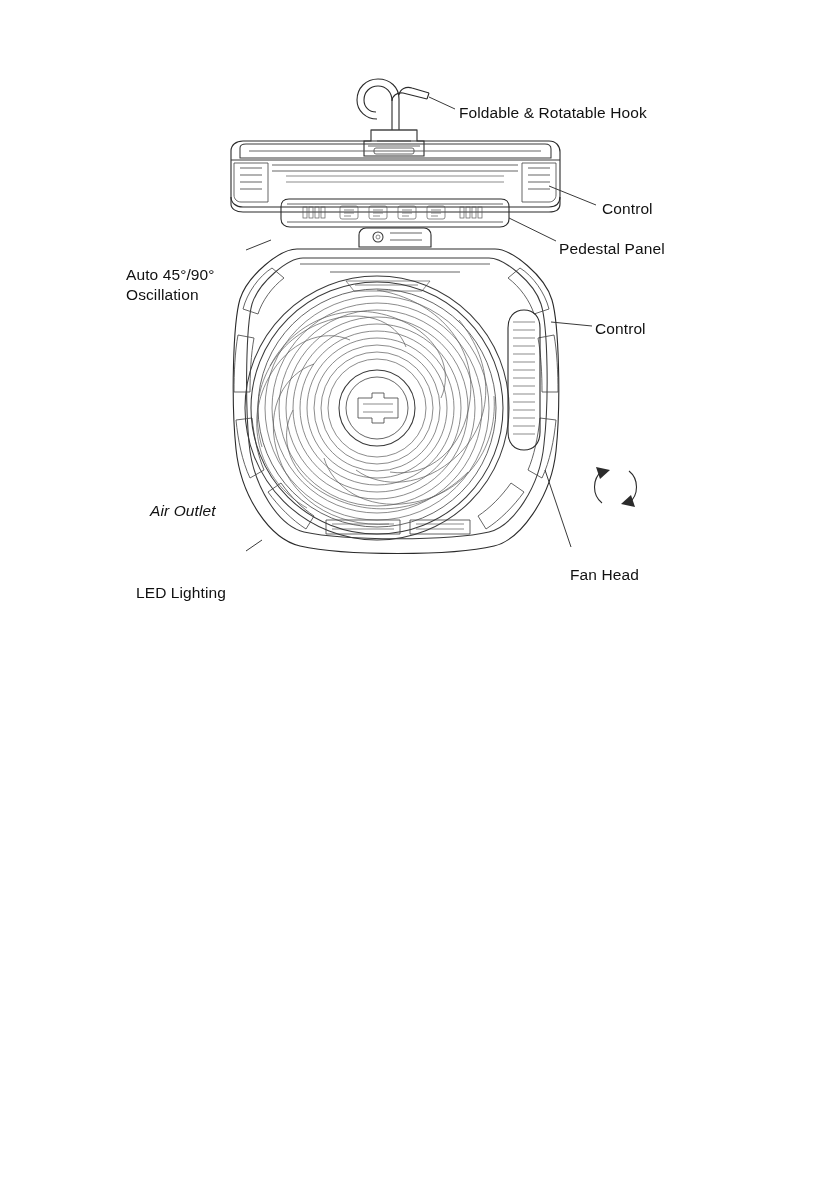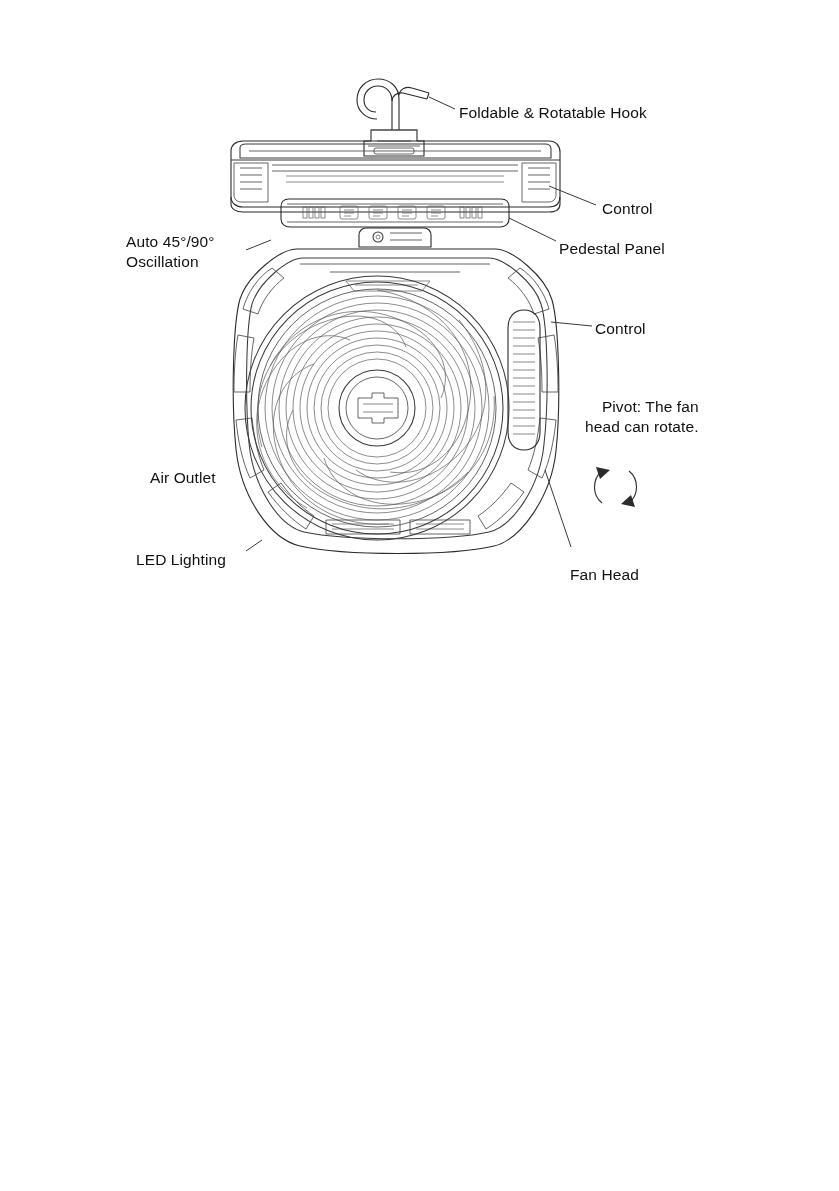--- a/index.html
+++ b/index.html
@@ -31,21 +31,21 @@
   }
   .callout {
     position: absolute;
     font-size: 15.5px;
     line-height: 1.28;
     color: #111111;
     white-space: pre-line;
     letter-spacing: 0.1px;
   }
   .callout.right { text-align: right; }
-  .callout.left  { text-align: left; }
+  .callout.left  { text-align: left; margin-top: 33px; }
   svg { display: block; }
   .ln { stroke: #2b2b2b; stroke-width: 1.1; fill: none; }
   .th { stroke: #3a3a3a; stroke-width: 1.05; fill: none; }
   .tn { stroke: #4a4a4a; stroke-width: 0.85; fill: none; }
   .fine { stroke: #5a5a5a; stroke-width: 0.7; fill: none; }
   .lead { stroke: #3a3a3a; stroke-width: 1.0; fill: none; }
 </style>
 </head>
 <body>
 
@@ -204,22 +204,20 @@
 
   <div class="callout right" style="left:602px; top:199px;">Control</div>
 
   <div class="callout right" style="left:559px; top:239px;">Pedestal Panel</div>
 
   <div class="callout left" style="left:126px; top:232px;">Auto 45°/90°
 Oscillation</div>
 
   <div class="callout right" style="left:595px; top:319px;">Control</div>
 
-  <div class="callout right" style="left:585px; top:397px;">Pivot: The fan
-head can rotate.</div>
-
-  <div class="callout left" style="left:150px; top:468px;">Air Outlet</div>
+
+  <div class="callout left" style="left:150px; top:468px;font-style:italic;">Air Outlet</div>
 
   <div class="callout left" style="left:136px; top:550px;">LED Lighting</div>
 
   <div class="callout right" style="left:570px; top:546px;margin-top:19px;">Fan Head</div>
 
 </div>
 
 </body></html>

